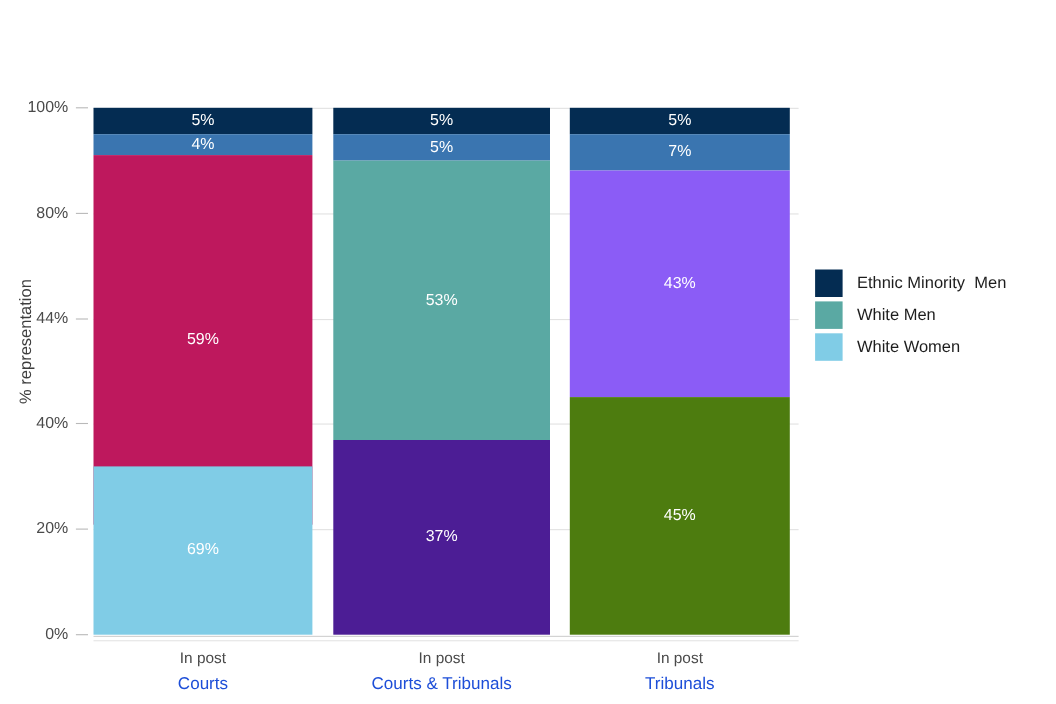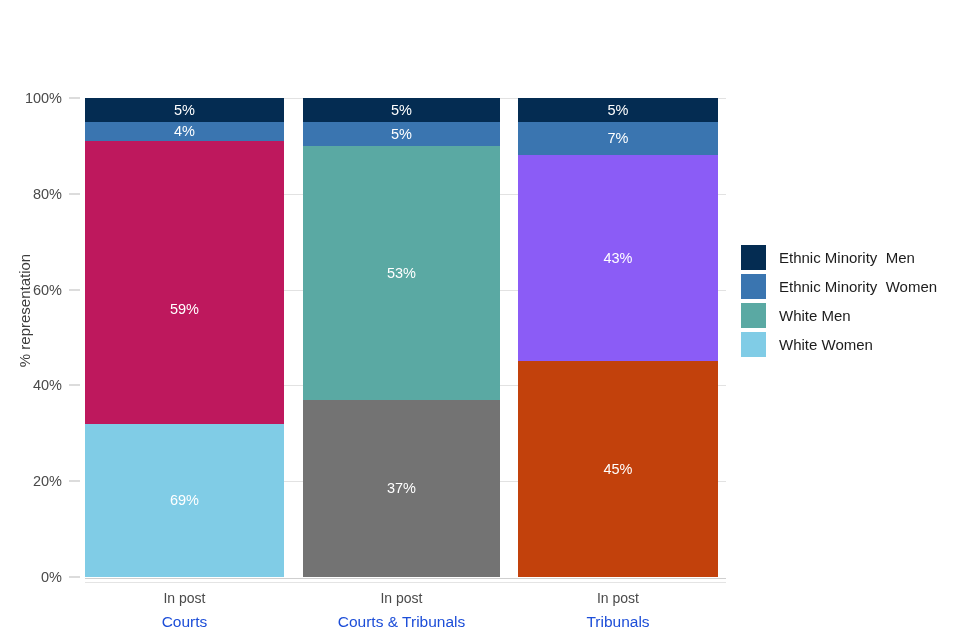--- a/index.html
+++ b/index.html
@@ -157,21 +157,21 @@
 <body>
 
 <div id="chart-root">
 
   <div id="y-axis-title">% representation</div>
 
   <div class="y-tick" style="top:98px">100%</div>
   <div class="y-tick-mark" style="top:98px"></div>
   <div class="y-tick" style="top:193.8px">80%</div>
   <div class="y-tick-mark" style="top:193.8px"></div>
-  <div class="y-tick" style="top:289.6px">60%</div>
+  <div class="y-tick" style="top:289.6px">44%</div>
   <div class="y-tick-mark" style="top:289.6px"></div>
   <div class="y-tick" style="top:385.4px">40%</div>
   <div class="y-tick-mark" style="top:385.4px"></div>
   <div class="y-tick" style="top:481.2px">20%</div>
   <div class="y-tick-mark" style="top:481.2px"></div>
   <div class="y-tick" style="top:577px">0%</div>
   <div class="y-tick-mark" style="top:577px"></div>
 
   <div id="plot-area">
     <div class="gridline" style="top:0px"></div>
@@ -198,36 +198,36 @@
     <div class="bar-group" style="left:218px;width:197px">
       <div class="bar-seg" style="top:0px;height:23.95px;background:#042c52">
         <span class="bar-label">5%</span>
       </div>
       <div class="bar-seg" style="top:23.95px;height:23.95px;background:#3a75b0">
         <span class="bar-label">5%</span>
       </div>
       <div class="bar-seg" style="top:47.9px;height:253.87px;background:#5aa9a3">
         <span class="bar-label">53%</span>
       </div>
-      <div class="bar-seg" style="top:301.77px;height:177.23px;background:#737373">
+      <div class="bar-seg" style="top:301.77px;height:177.23px;background:#4c1d95">
         <span class="bar-label">37%</span>
       </div>
     </div>
 
     <div class="bar-group" style="left:433px;width:200px">
       <div class="bar-seg" style="top:0px;height:23.95px;background:#042c52">
         <span class="bar-label">5%</span>
       </div>
       <div class="bar-seg" style="top:23.95px;height:33.53px;background:#3a75b0">
         <span class="bar-label">7%</span>
       </div>
       <div class="bar-seg" style="top:57.48px;height:205.97px;background:#8b5cf6">
         <span class="bar-label">43%</span>
       </div>
-      <div class="bar-seg" style="top:263.45px;height:215.55px;background:#c2410c">
+      <div class="bar-seg" style="top:263.45px;height:215.55px;background:#4d7c0f">
         <span class="bar-label">45%</span>
       </div>
     </div>
   </div>
 
   <div id="axis-baseline"></div>
   <div id="axis-baseline2"></div>
 
   <div class="x-sub-label" style="left:184.5px">In post</div>
   <div class="x-group-label" style="left:184.5px">Courts</div>
@@ -237,24 +237,20 @@
 
   <div class="x-sub-label" style="left:618px">In post</div>
   <div class="x-group-label" style="left:618px">Tribunals</div>
 
   <div id="legend">
     <div class="legend-row">
       <span class="legend-swatch" style="background:#042c52"></span>
       <span class="legend-text">Ethnic Minority  Men</span>
     </div>
     <div class="legend-row">
-      <span class="legend-swatch" style="background:#3a75b0"></span>
-      <span class="legend-text">Ethnic Minority  Women</span>
-    </div>
-    <div class="legend-row">
       <span class="legend-swatch" style="background:#5aa9a3"></span>
       <span class="legend-text">White Men</span>
     </div>
     <div class="legend-row">
       <span class="legend-swatch" style="background:#80cce6"></span>
       <span class="legend-text">White Women</span>
     </div>
   </div>
 
 </div>

